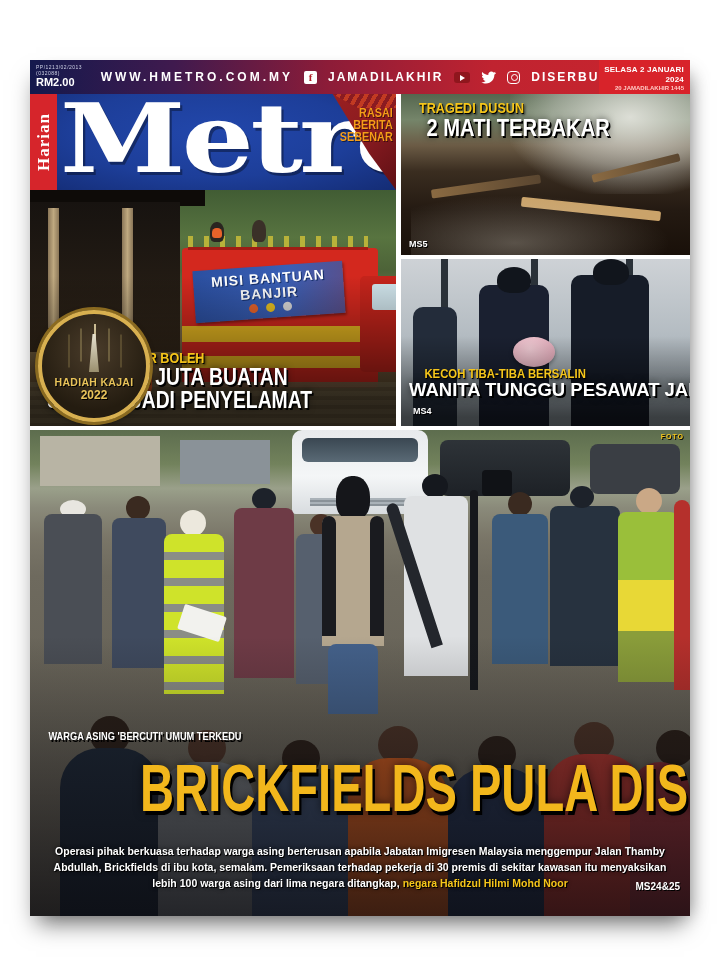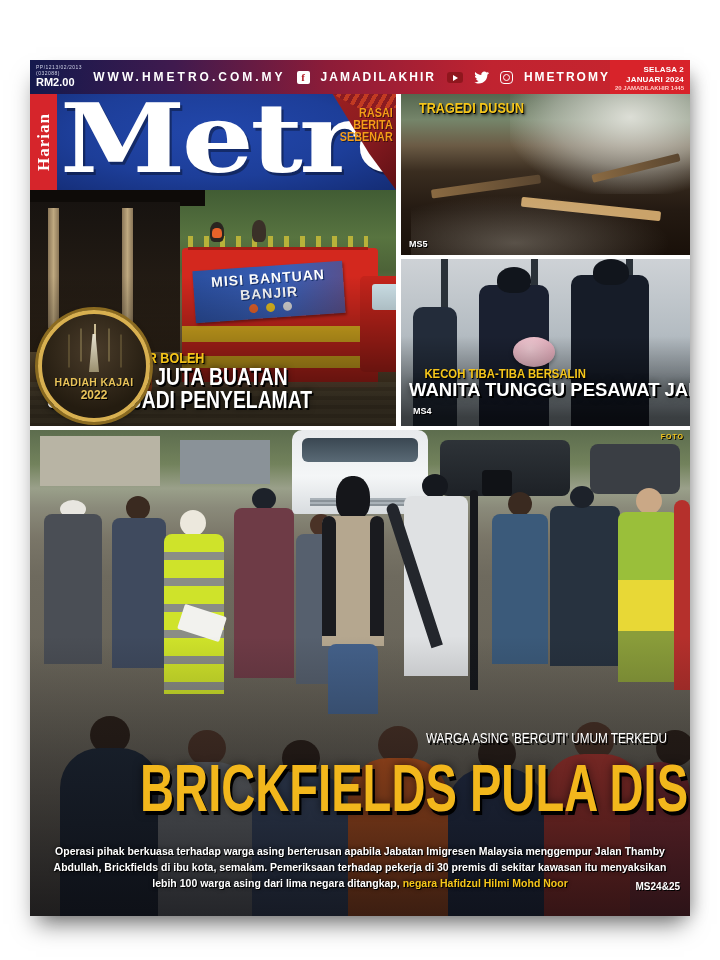--- a/index.html
+++ b/index.html
@@ -135,22 +135,22 @@
     linear-gradient(180deg,#3a4752,#5a6a76);border-radius:6px;}
   .van .gr{position:absolute;left:18px;bottom:8px;width:100px;height:8px;
     background:repeating-linear-gradient(180deg,#aab2b8 0 2px,#8a9298 2px 4px);}
   .darkcar{position:absolute;background:linear-gradient(180deg,#2e3338,#1d2126);border-radius:8px;}
   .p{position:absolute;border-radius:8px 8px 0 0;}
   .hd{position:absolute;border-radius:50%;}
   .main .shade{position:absolute;left:0;bottom:0;width:100%;height:280px;
     background:linear-gradient(180deg,transparent 0%,rgba(10,10,14,.35) 45%,rgba(8,8,12,.72) 100%);}
   .credit{position:absolute;right:6px;top:3px;font-size:7px;font-weight:bold;color:#f6c61a;
     letter-spacing:1px;text-shadow:1px 1px 0 #000;}
-  .main-kicker{position:absolute;left:0;top:300px;width:100%;text-align:right;color:#fff;
-    font-weight:normal;font-size:14px;text-shadow:2px 2px 0 #000;}
+  .main-kicker{position:absolute;left:0;top:300px;width:100%;text-align:left;color:#fff;
+    font-weight:bold;font-size:11px;text-shadow:2px 2px 0 #000;}
   .main-headline{position:absolute;left:0;top:316px;width:100%;text-align:center;color:#f2b71c;
     font-weight:bold;font-size:62px;line-height:1.35;white-space:nowrap;
     text-shadow:3px 4px 0 #000,0 0 10px rgba(0,0,0,.6);}
   .main-headline .sx{transform:scale(.76,1.08);}
   .main-body{position:absolute;left:10px;top:414px;width:640px;text-align:center;color:#fff;
     font-weight:bold;font-size:10.5px;line-height:1.5;text-shadow:1px 1px 0 #000,0 0 4px rgba(0,0,0,.9);}
   .main-body .byline{color:#f6c61a;}
   .main .msref{position:absolute;right:10px;bottom:24px;font-size:10px;}
 </style>
 </head>
@@ -165,21 +165,21 @@
     </div>
     <div class="tb-center">
       <span class="site">WWW.HMETRO.COM.MY</span>
       <span class="fb">f</span>
       <span class="handle">JAMADILAKHIR</span>
       <span class="yt"></span>
       <svg width="15" height="13" viewBox="0 0 16 14">
         <path fill="#ffffff" d="M16 2c-.6.3-1.2.4-1.9.5.7-.4 1.2-1 1.4-1.8-.6.4-1.3.6-2 .8C12.8.9 11.9.5 11 .5 9.2.5 7.8 2 7.8 3.7c0 .3 0 .5.1.7C5.2 4.3 2.9 3.1 1.3 1.2 1 1.7.9 2.2.9 2.8c0 1.1.6 2.1 1.4 2.7-.5 0-1-.2-1.4-.4v.1c0 1.6 1.1 2.9 2.6 3.2-.3.1-.6.1-.9.1-.2 0-.4 0-.6-.1.4 1.3 1.6 2.2 3 2.3-1.1.9-2.5 1.4-4 1.4H.3c1.4.9 3.1 1.4 4.9 1.4 5.9 0 9.1-4.9 9.1-9.1v-.4c.6-.5 1.2-1.1 1.7-1.7z"></path>
       </svg>
       <span class="ig"></span>
-      <span class="handle">HMETROMY</span>
+      <span class="handle">DISERBU</span>
     </div>
     <div class="datebox">
       <div class="d1">SELASA 2 JANUARI 2024</div>
       <div class="d2">20 JAMADILAKHIR 1445</div>
     </div>
   </div>
 
   <div class="abs masthead">
     <div class="metro">Metro</div>
     <div class="curl"></div>
@@ -237,20 +237,21 @@
   </div>
 
   <div class="abs fire">
     <div class="smoke"></div>
     <div class="beam" style="left:30px;top:88px;width:110px;height:9px;transform:rotate(-8deg)"></div>
     <div class="beam" style="left:120px;top:110px;width:140px;height:10px;transform:rotate(6deg);background:#caa36a"></div>
     <div class="beam" style="left:190px;top:70px;width:90px;height:8px;transform:rotate(-14deg)"></div>
     <div class="ash"></div>
     <div class="fire-text">
       <div class="kicker"><span class="sx">TRAGEDI DUSUN</span></div>
+      <div class="hline"><span class="sx">2 MATI TERBAKAR</span></div>
     </div>
     <div class="msref">MS5</div>
   </div>
 
   <div class="abs baby">
     <div class="mull" style="left:40px"></div>
     <div class="mull" style="left:130px"></div>
     <div class="mull" style="left:225px"></div>
     <div class="fig" style="left:12px;top:48px;width:44px;height:119px;background:#232c3a"></div>
     <div class="fig" style="left:78px;top:26px;width:70px;height:141px;background:#1a2030"></div>

